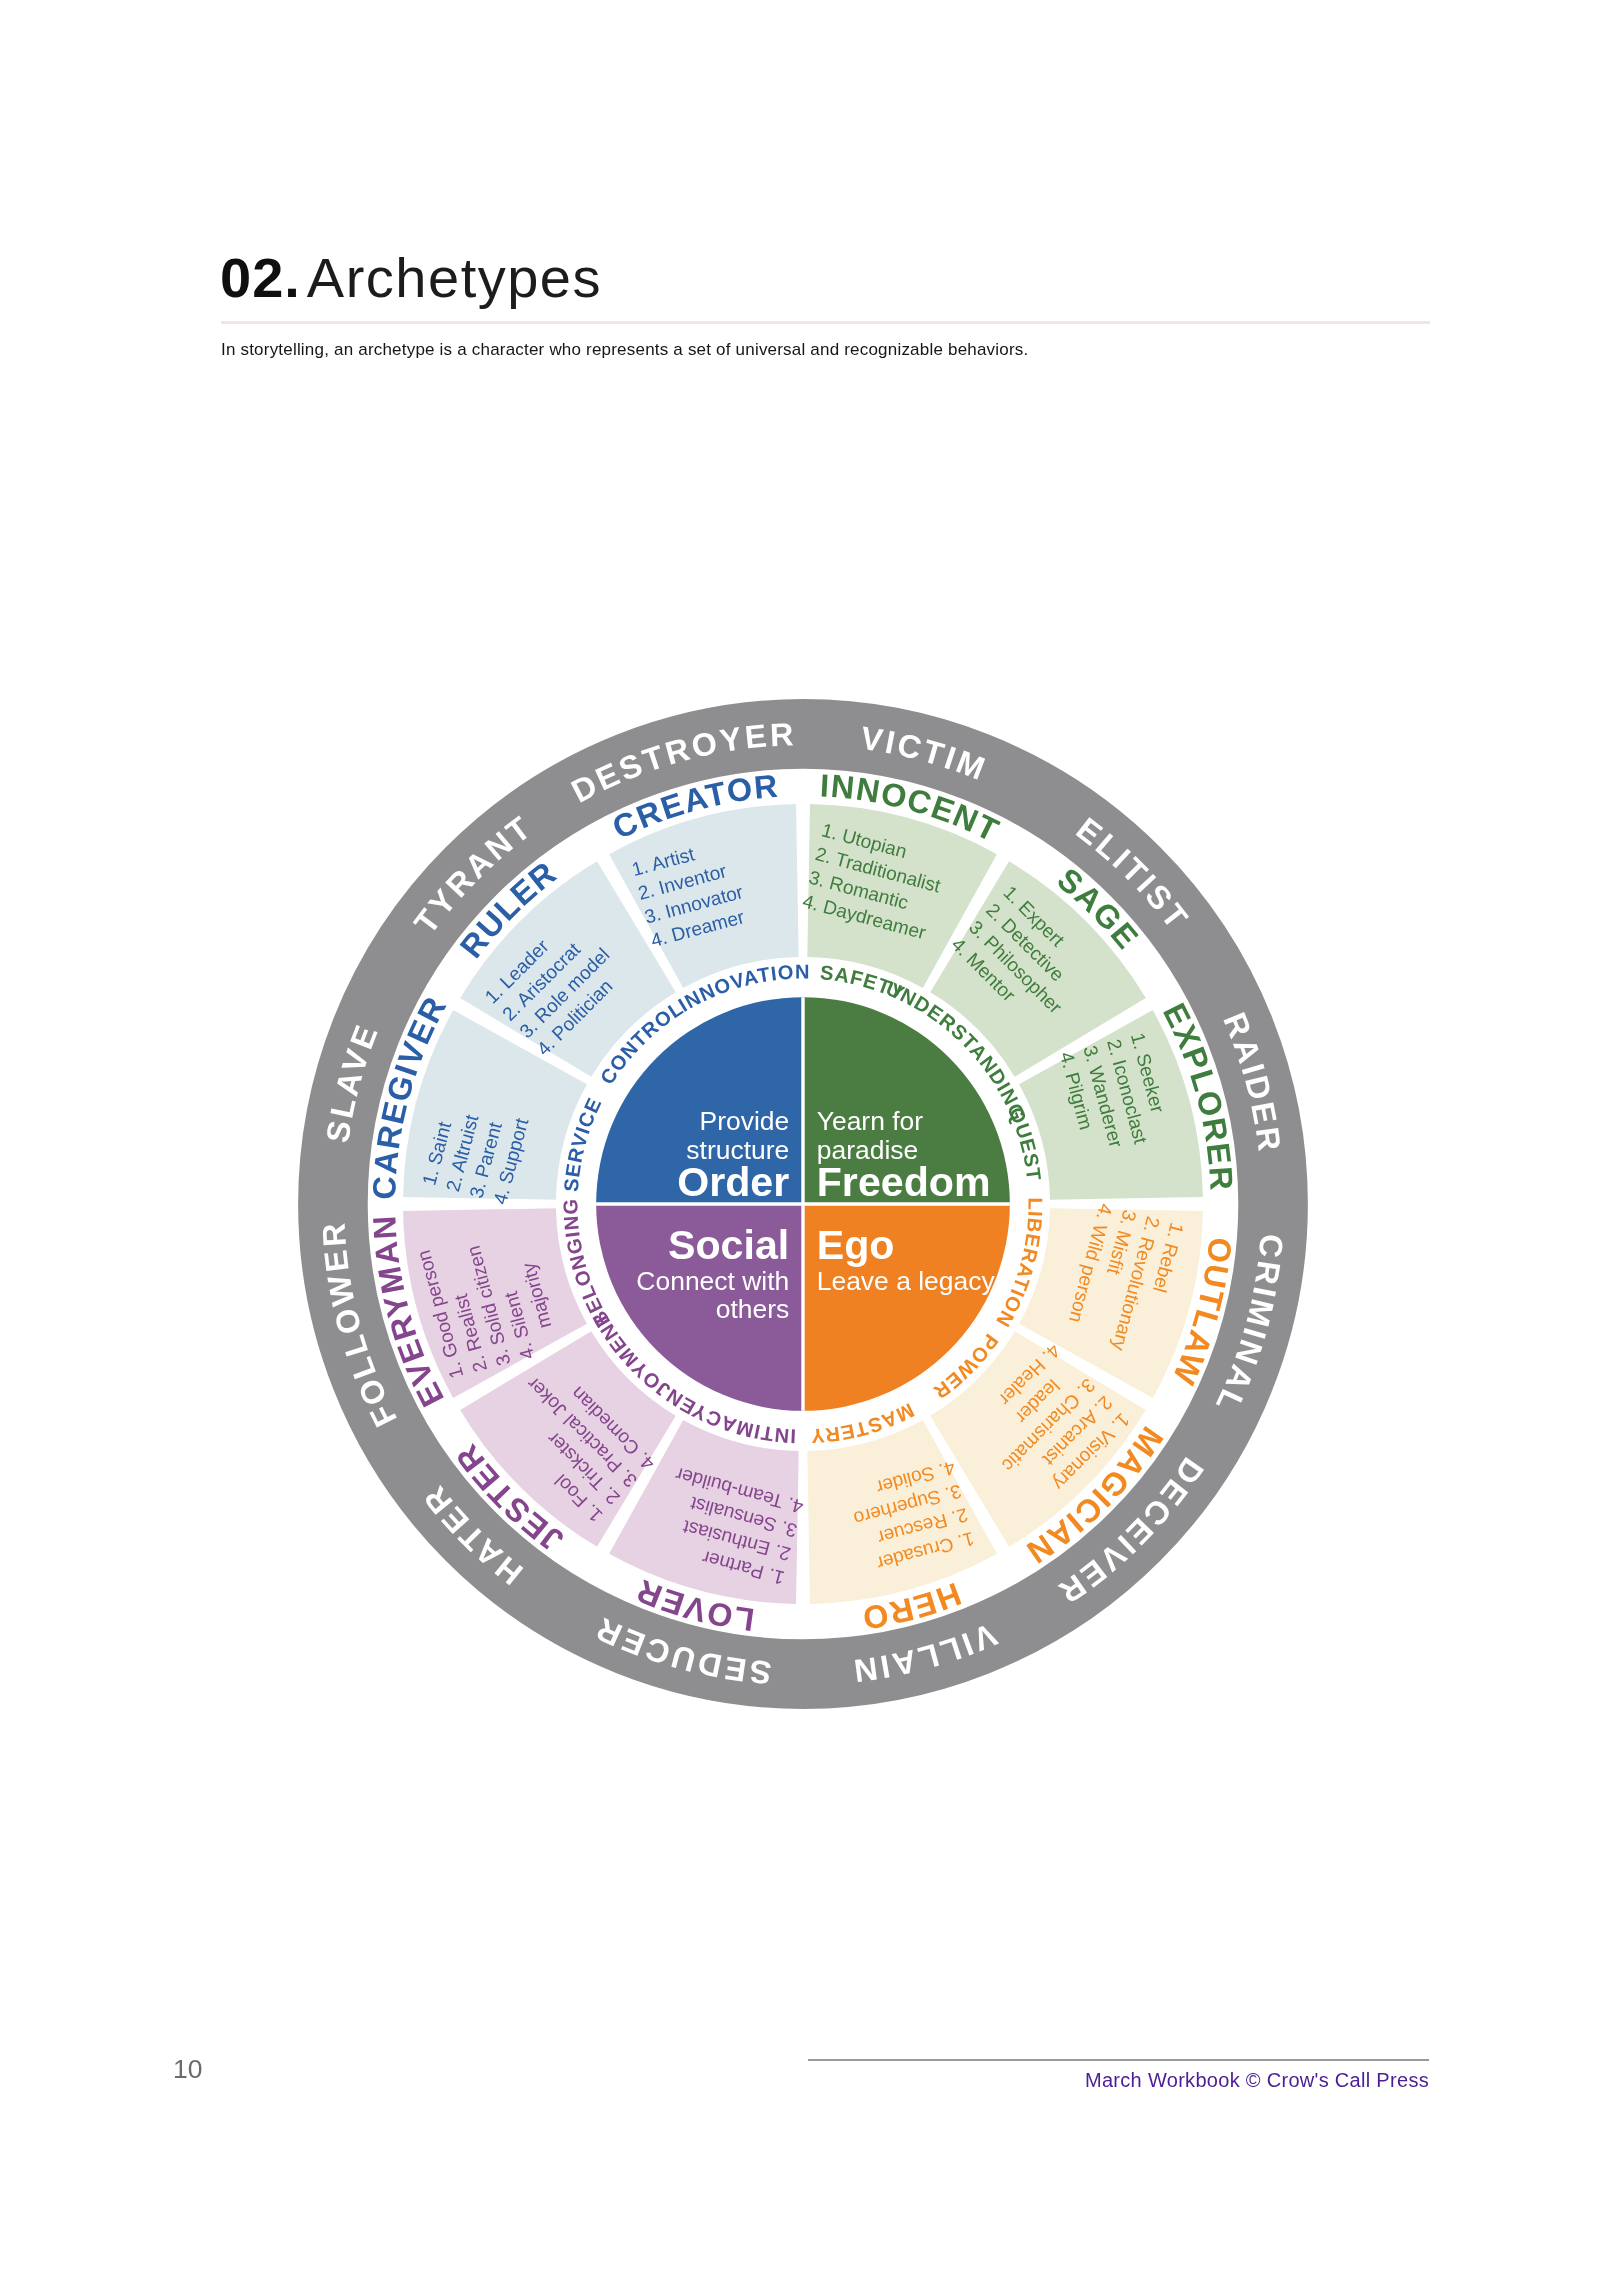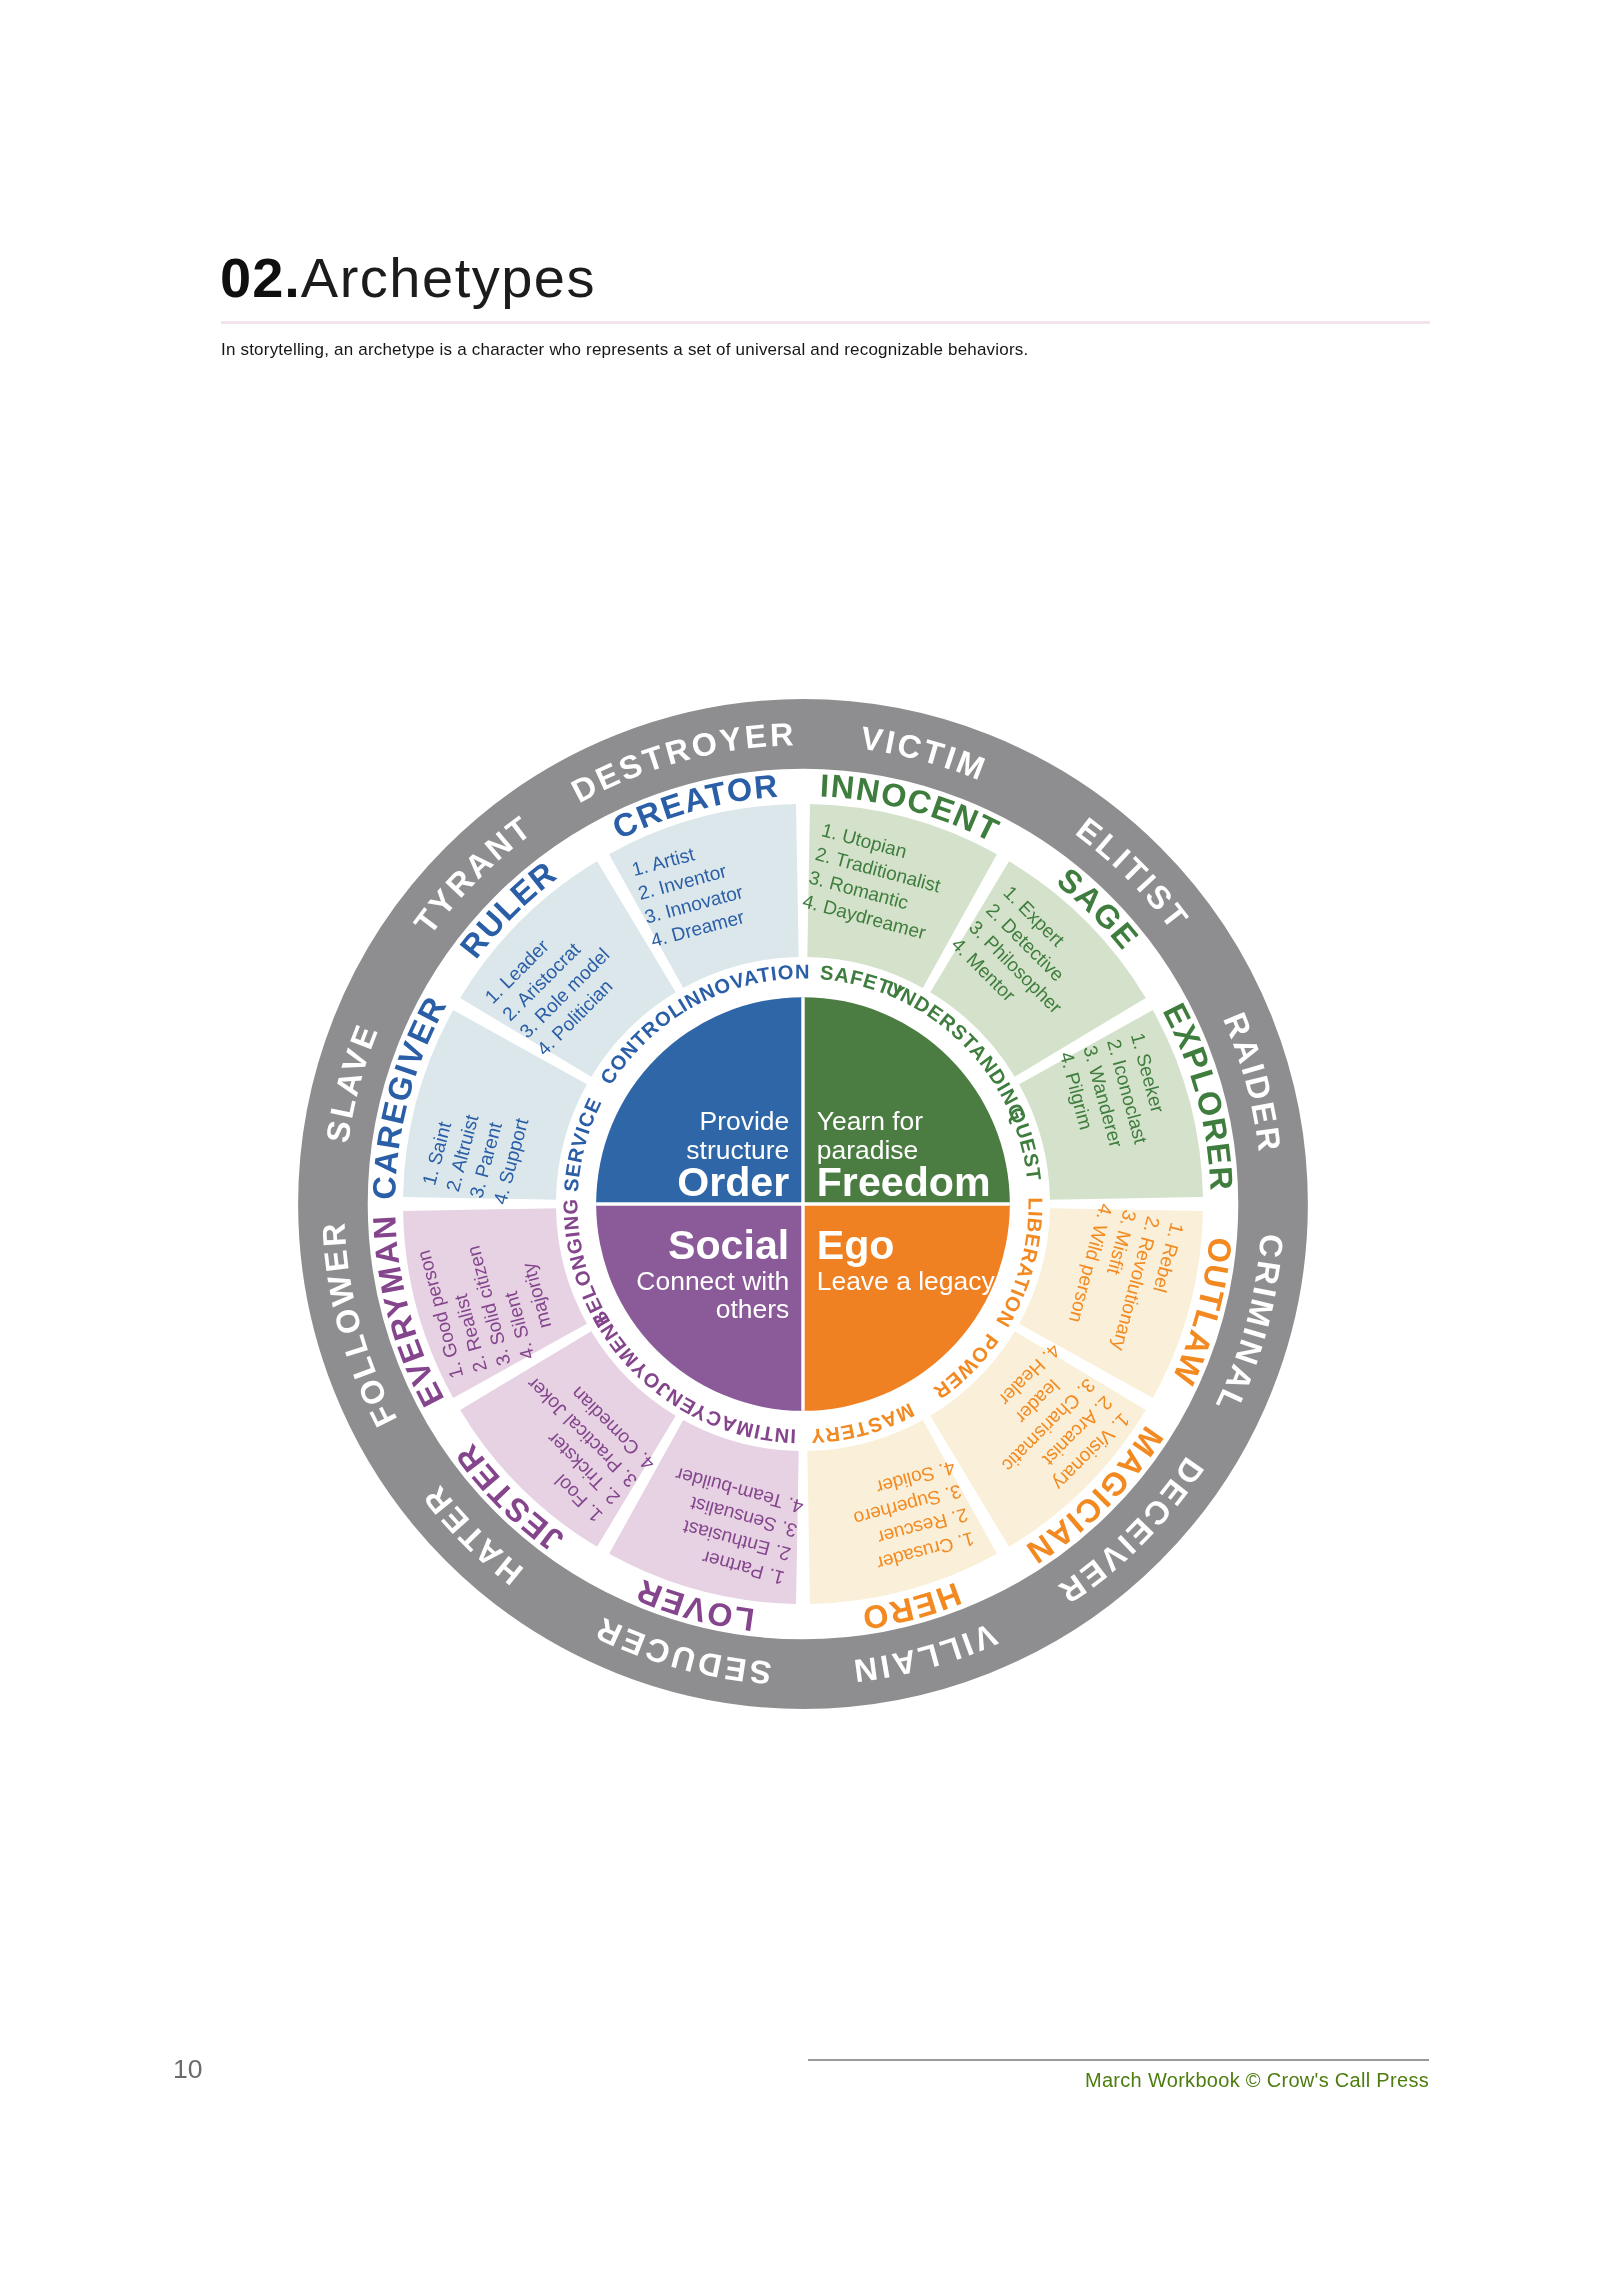--- a/index.html
+++ b/index.html
@@ -1,31 +1,31 @@
 <!DOCTYPE html>
 <html><head>
 <meta charset="utf-8">
 <style>
   html,body{margin:0;padding:0}
   body{
     width:1620px;height:2293px;position:relative;background:#ffffff;
     font-family:"Liberation Sans",sans-serif;overflow:hidden;
   }
   .page-header{position:absolute;left:220px;top:245px;margin:0;
-    display:flex;align-items:flex-end;gap:0;color:#141414;}
+    display:flex;align-items:flex-end;gap:6px;color:#141414;}
   .chapter{font-size:56px;font-weight:800;letter-spacing:1px;color:#0f0f0f;}
   .title-text{font-size:56px;font-weight:400;letter-spacing:1.5px;color:#1c1c1c;}
   .title-rule{position:absolute;left:221px;top:321px;width:1209px;height:2.9px;background:#f2e3ee;}
   .intro{position:absolute;left:221px;top:340px;font-size:17px;color:#161616;
     letter-spacing:0.2px;white-space:nowrap;margin:0;}
   .wheel{position:absolute;left:254px;top:655px;width:1098px;height:1098px;}
   svg text{font-family:"Liberation Sans",sans-serif;}
   .pagenum{position:absolute;left:173px;top:2054px;font-size:26.5px;color:#6b6b6b;}
   .footer-rule{position:absolute;left:808px;top:2059px;width:621px;height:2px;background:#9a9a9a;}
-  .footer-text{position:absolute;top:2069px;right:191px;font-size:20px;color:#4d7c0f;letter-spacing:0.3px;}
+  .footer-text{position:absolute;top:2069px;right:191px;font-size:20px;color:#4c1d95;letter-spacing:0.3px;}
 </style>
 </head>
 <body>
 
 <h1 class="page-header">
   <span class="chapter">02.</span>
   <span class="title-text">Archetypes</span>
 </h1>
 <div class="title-rule"></div>
 <p class="intro">In storytelling, an archetype is a character who represents a set of universal and recognizable behaviors.</p>

